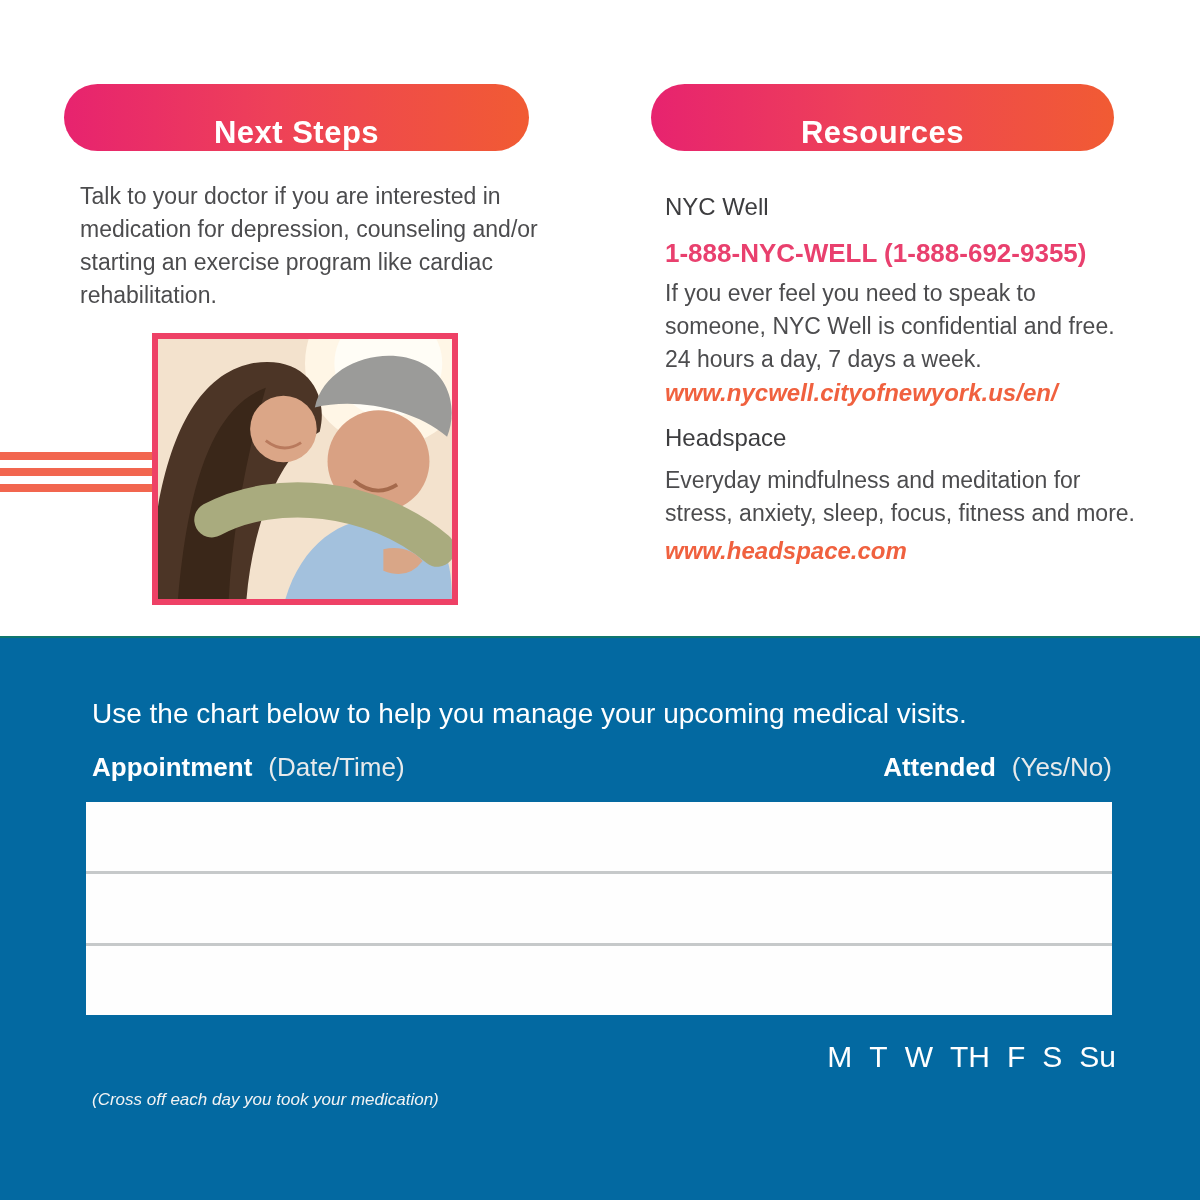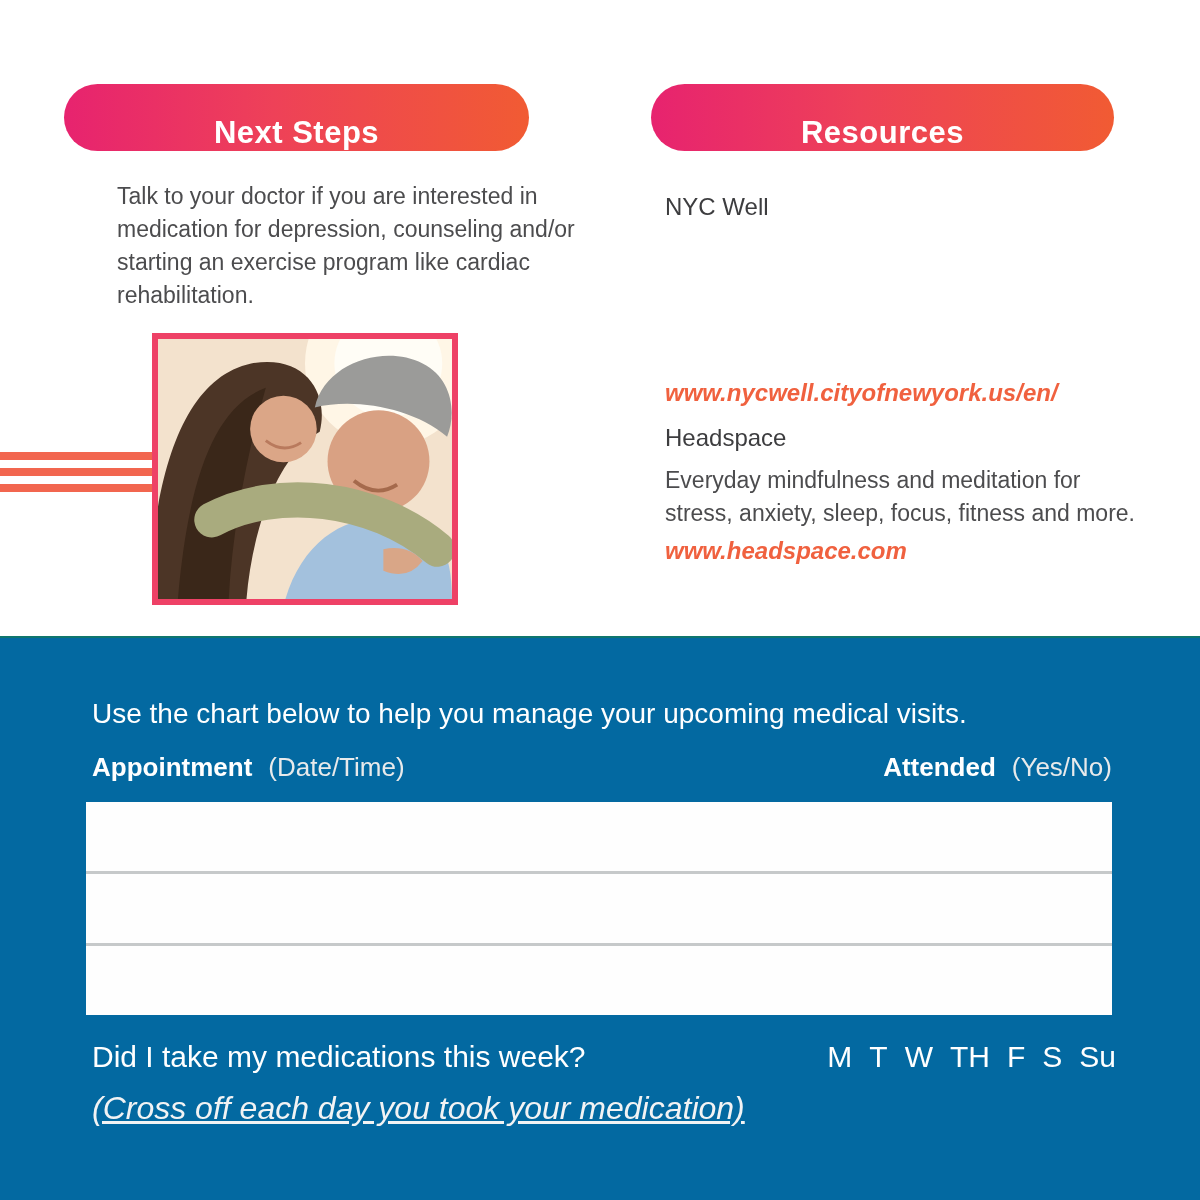--- a/index.html
+++ b/index.html
@@ -9,21 +9,21 @@
   
   .pill{position:absolute;height:67px;border-radius:34px;
         background:linear-gradient(90deg,#e7236f 0%,#ee4158 45%,#f15b33 100%);
         display:flex;align-items:flex-end;justify-content:center;
         color:#ffffff;font-size:31px;font-weight:600;letter-spacing:.5px;}
   #pill-next{left:64px;top:84px;width:465px;}
   #pill-resources{left:651px;top:84px;width:463px;}
 
   
   #next-body{position:absolute;left:80px;top:180px;width:478px;
-             font-size:23px;line-height:33px;color:#4c4c4e;margin-left:37px;}
+             font-size:23px;line-height:33px;color:#4c4c4e;}
 
   .stripe{position:absolute;left:0;width:152px;height:8px;background:#f2664f;}
   #stripe-1{top:452px;} #stripe-2{top:468px;} #stripe-3{top:484px;}
 
   #photo-frame{position:absolute;left:152px;top:333px;width:306px;height:272px;
                border:6px solid #ee4166;box-sizing:border-box;background:#f3e2cd;}
   #photo-frame svg{display:block;width:100%;height:100%;}
 
   
   .res-name{position:absolute;left:665px;font-size:24px;font-weight:500;color:#3d3d3f;}
@@ -46,21 +46,21 @@
   .col-bold{font-weight:700;color:#ffffff;}
   .col-hint{font-weight:400;color:#e8eaeb;margin-left:16px;}
 
   #appt-table{position:absolute;left:86px;top:164px;width:1026px;}
   .appt-row{height:69px;background:#fefefe;border-bottom:3px solid #c6c9ca;}
   .appt-row:last-child{border-bottom:none;}
 
   #med-question{position:absolute;left:92px;top:402px;font-size:30px;}
   #day-row{position:absolute;right:84px;top:402px;display:flex;gap:17px;font-size:30px;}
   .day{display:inline-block;}
-  #med-note{position:absolute;left:92px;top:452px;font-size:32px;font-style:italic;color:#f2f3f4;text-decoration:underline;}
+  #med-note{position:absolute;left:92px;top:452px;font-size:17px;font-style:italic;color:#f2f3f4;}
 </style>
 </head>
 <body>
 
 <div id="page">
 
   <div id="pill-next" class="pill">
     <span>Next Steps</span>
   </div>
 
@@ -92,20 +92,22 @@
       <path d="M55,185 C120,150 220,160 285,215" stroke="#a9ab7e" stroke-width="36" fill="none" stroke-linecap="round"></path>
       <path d="M230,215 q25,-5 40,12 q-15,20 -40,10 Z" fill="#d9a687"></path>
     </svg>
   </div>
 
   <div id="pill-resources" class="pill">
     <span>Resources</span>
   </div>
 
   <div id="nycwell-name" class="res-name">NYC Well</div>
+  <div id="nycwell-phone">1-888-NYC-WELL (1-888-692-9355)</div>
+  <div id="nycwell-desc" class="res-desc">If you ever feel you need to speak to someone, NYC Well is confidential and free. 24 hours a day, 7 days a week.</div>
   <a id="nycwell-url" class="res-url">www.nycwell.cityofnewyork.us/en/</a>
 
   <div id="headspace-name" class="res-name">Headspace</div>
   <div id="headspace-desc" class="res-desc">Everyday mindfulness and meditation for stress, anxiety, sleep, focus, fitness and more.</div>
   <a id="headspace-url" class="res-url">www.headspace.com</a>
 
   <div id="tracker">
 
     <div id="tracker-intro">Use the chart below to help you manage your upcoming medical visits.</div>
 
@@ -116,21 +118,20 @@
     <div id="col-right">
       <span class="col-bold">Attended</span><span class="col-hint">(Yes/No)</span>
     </div>
 
     <div id="appt-table">
       <div class="appt-row"></div>
       <div class="appt-row"></div>
       <div class="appt-row"></div>
     </div>
 
-    <div id="med-question">Did I take my medications this week?</div>
 
     <div id="day-row">
       <span class="day">M</span>
       <span class="day">T</span>
       <span class="day">W</span>
       <span class="day">TH</span>
       <span class="day">F</span>
       <span class="day">S</span>
       <span class="day">Su</span>
     </div>

